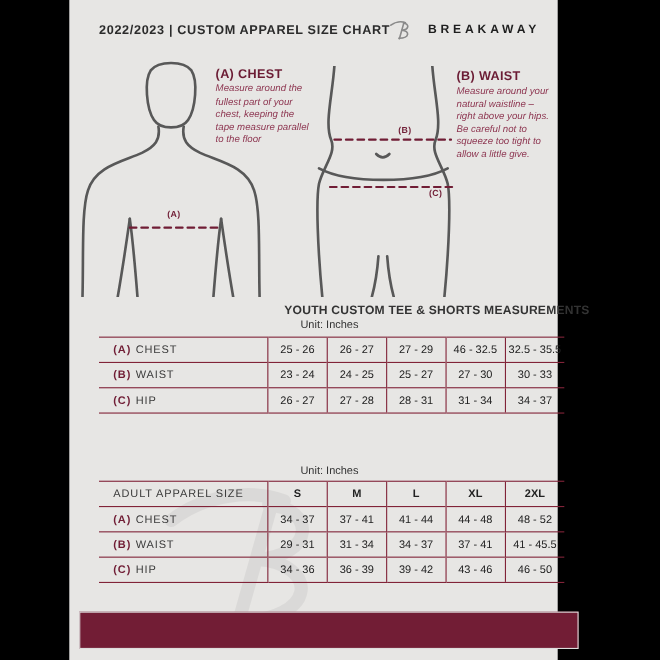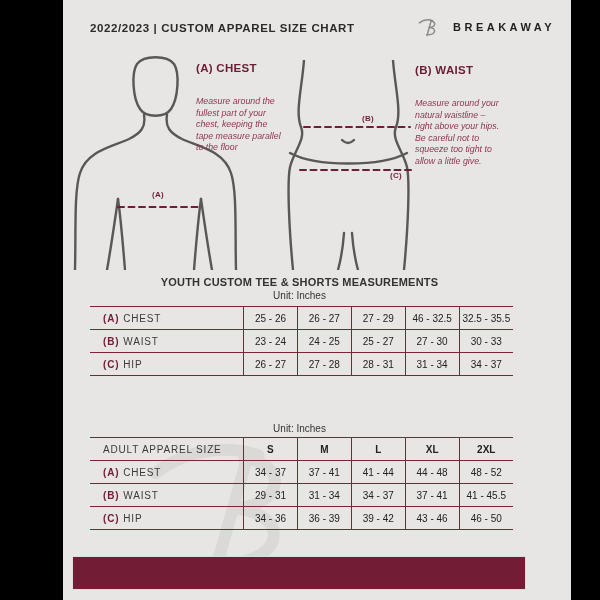--- a/index.html
+++ b/index.html
@@ -1,44 +1,44 @@
 <!DOCTYPE html>
 <html><head>
 <meta charset="utf-8">
 <style>
   html,body{margin:0;padding:0}
   body{
     width:600px;height:600px;position:relative;overflow:hidden;
     background:#000;
     font-family:"Liberation Sans", sans-serif;
   }
-  .doc{position:absolute;left:63px;top:0;width:508px;height:600px;background:#e7e6e4}
+  .doc{position:absolute;left:63px;top:0;width:444px;height:600px;background:#e7e6e4}
 
   
   .hdr-title{position:absolute;left:27px;top:22px;font-size:11.5px;font-weight:bold;
     color:#2b2b2b;letter-spacing:.6px;white-space:nowrap}
   .brand{position:absolute;right:16px;top:16px;display:flex;align-items:center;gap:14px}
   .brand-name{font-size:11px;font-weight:bold;letter-spacing:3.5px;color:#1f1f1f}
 
   
   .fig{position:absolute}
   .fig path{fill:none;stroke:#585858;stroke-width:2.4;stroke-linecap:round}
   .fig path.dash{stroke:#701d35;stroke-width:2;stroke-dasharray:6 4.5}
 
   
   .tag{position:absolute;font-size:8px;font-weight:bold;color:#701d35;letter-spacing:.3px}
 
   
   .guide{position:absolute}
   .guide-title{font-size:11.5px;font-weight:bold;color:#6b1c34;letter-spacing:.3px}
-  .guide-body{margin-top:22px;font-size:8.8px;font-style:italic;color:#8d3550;
+  .guide-body{margin-top:1px;font-size:8.8px;font-style:italic;color:#8d3550;
     line-height:1.32;white-space:pre-line}
 
   
-  .section-title{position:absolute;left:0;width:473px;text-align:center;
+  .section-title{position:absolute;left:0;width:473px;text-align:right;
     font-size:11px;font-weight:bold;color:#333;letter-spacing:.2px}
   .unit{position:absolute;left:0;width:473px;text-align:center;
     font-size:10px;color:#333}
 
   
   .size-table{position:absolute;left:27px;width:423px;border-collapse:collapse;table-layout:fixed}
   .size-table th,.size-table td{
     height:22px;padding:0;font-size:10px;color:#222;text-align:center;
     border-top:1.5px solid #812338;vertical-align:middle;background:transparent}
   .size-table tr:last-child td{border-bottom:1.5px solid #812338}

